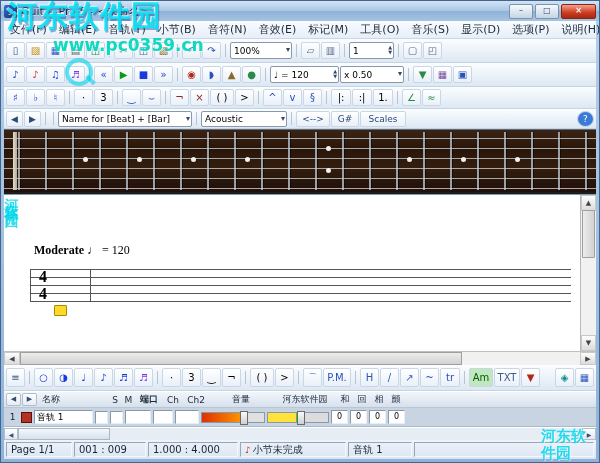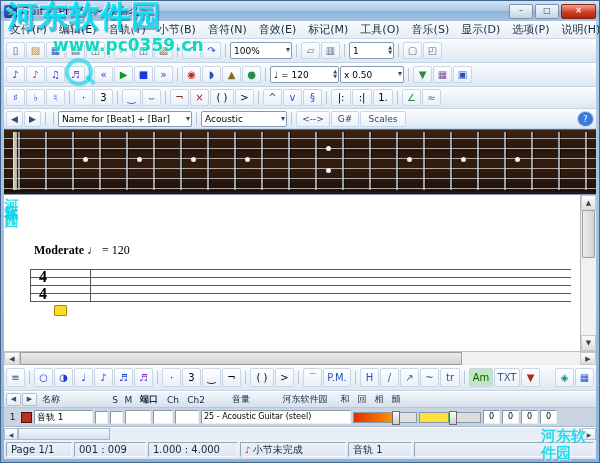--- a/index.html
+++ b/index.html
@@ -364,21 +364,20 @@
 
   <div class="trackrow">
     <span class="tnum">1</span>
     <span class="tswatch"></span>
     <span class="tname sunken">音轨 1</span>
     <span class="tchk sunken"></span>
     <span class="tchk sunken"></span>
     <span class="tc-port sunken"></span>
     <span class="tc-ch sunken"></span>
     <span class="tc-ch2 sunken"></span>
-    <span class="tinstr sunken">25 - Acoustic Guitar (steel)</span>
     <span class="tslider vol">
         <i class="vfill"></i>
         <i class="thumb"></i>
       </span>
     <span class="tslider pan">
         <i class="pfill"></i>
         <i class="thumb"></i>
       </span>
     <span class="tval sunken">0</span>
     <span class="tval sunken">0</span>

